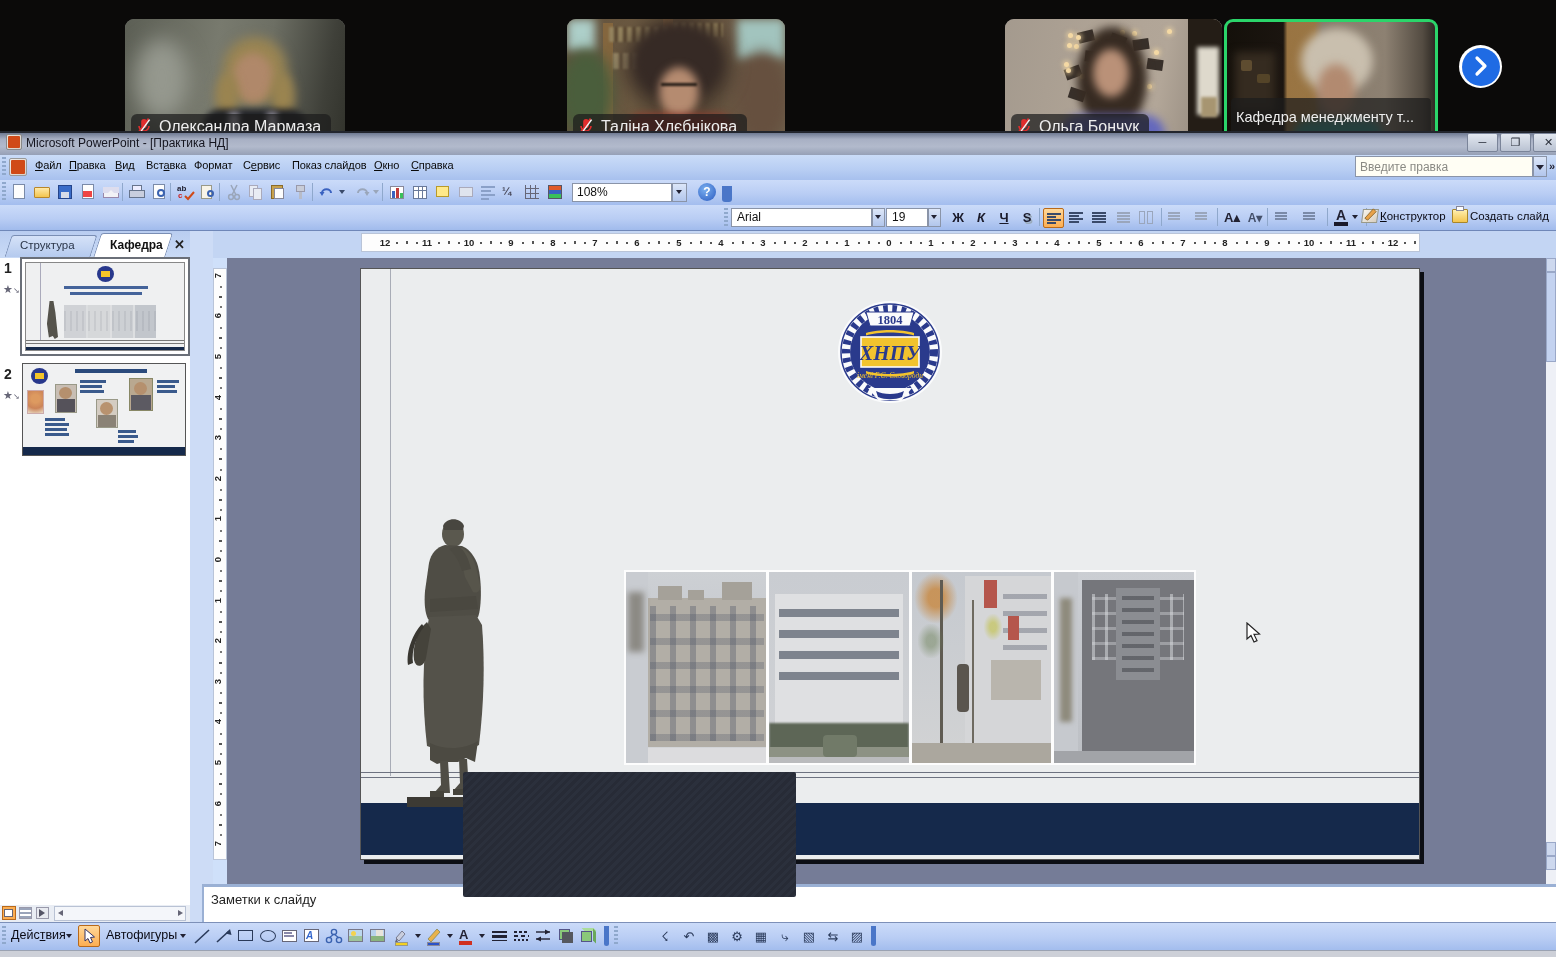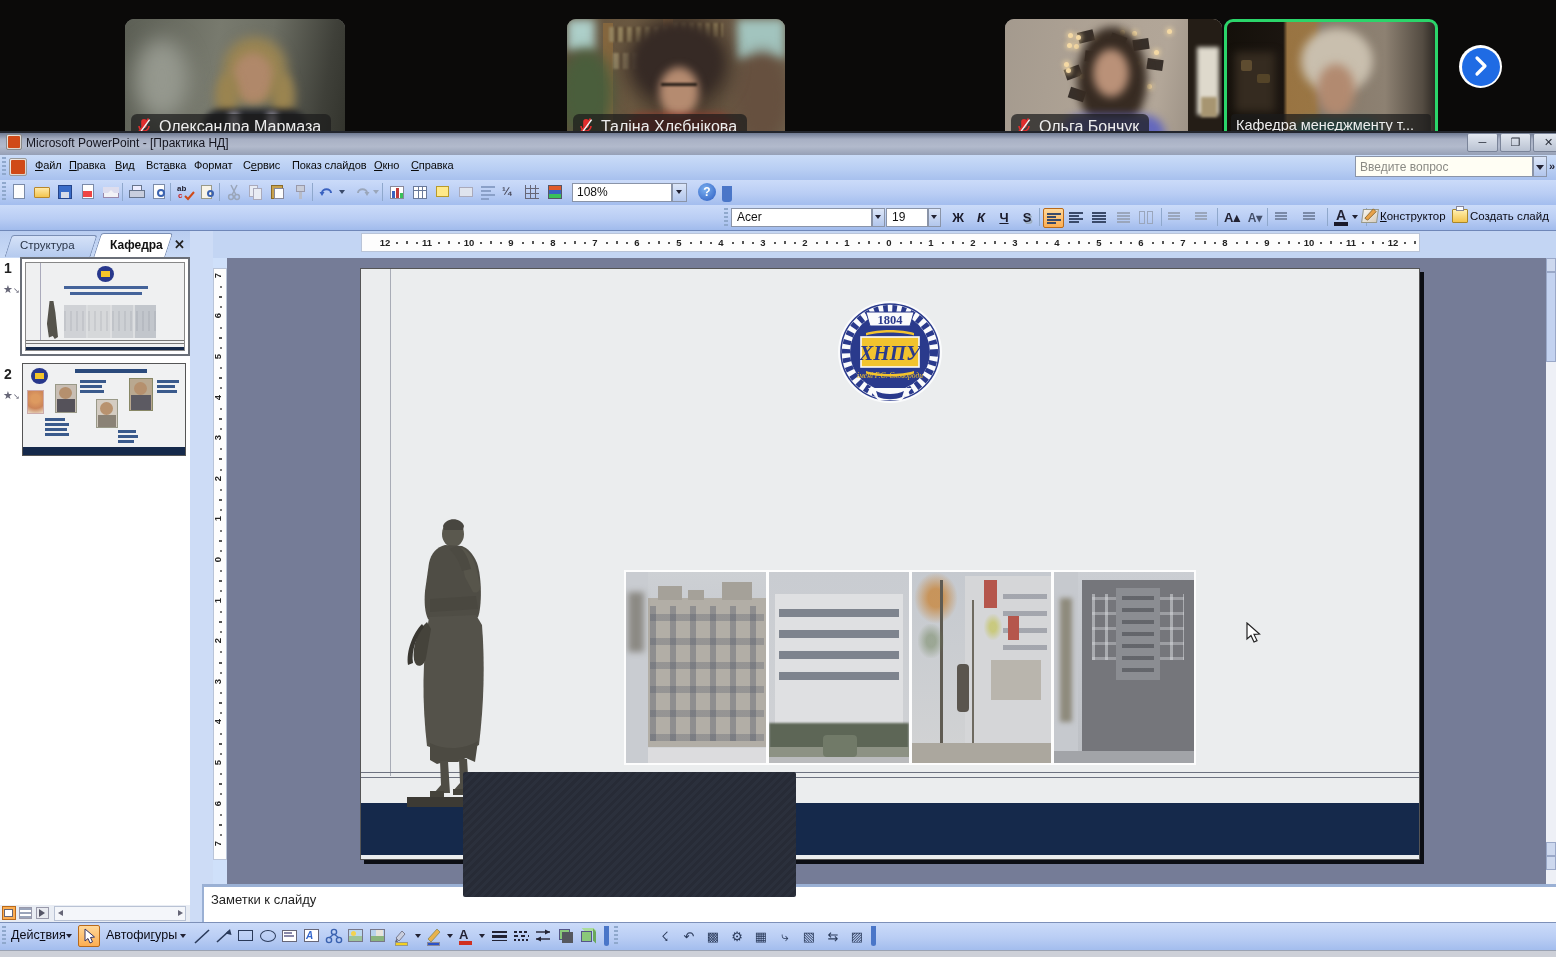--- a/index.html
+++ b/index.html
@@ -114,21 +114,21 @@
         </svg>Ольга Бончук</div>
     </div>
 <div class="vt" style="left:1224px;width:214px;border:3px solid #2bd56a;">
 <div class="abs" style="left:0;top:0;width:100%;height:100%;background:linear-gradient(90deg,#14100a 0%,#1b1510 27%,#997442 29%,#9a7644 42%,#87796a 46%,#8d8172 76%,#544c42 94%,#2e2a24 100%);"></div>
 <div class="abs" style="left:8px;top:30px;width:40px;height:60px;background:#352b20;filter:blur(4px);"></div>
 <div class="abs" style="left:14px;top:38px;width:11px;height:11px;background:#5e4c30;border-radius:2px;"></div>
 <div class="abs" style="left:30px;top:52px;width:13px;height:9px;background:#544428;border-radius:2px;"></div>
 <div class="blob" style="left:74px;top:6px;width:72px;height:66px;background:#c9bfae;filter:blur(5px);"></div>
 <div class="blob" style="left:90px;top:42px;width:38px;height:52px;background:#b28a70;filter:blur(5px);"></div>
 <div class="abs" style="left:66px;top:98px;width:90px;height:20px;border-radius:16px 16px 0 0;background:#3a9a92;filter:blur(4px);"></div>
-<div class="vlabel" style="left:4px;right:4px;bottom:4px;height:21px;font-size:14.5px;border-radius:4px;">Кафедра менеджменту т...</div>
+<div class="vlabel" style="left:4px;right:4px;bottom:4px;height:37px;font-size:14.5px;border-radius:4px;">Кафедра менеджменту т...</div>
     </div>
 <div class="abs" style="left:1459px;top:45px;width:43px;height:43px;border-radius:50%;background:#fff;"></div>
 <div class="abs" style="left:1461.5px;top:47.5px;width:38px;height:38px;border-radius:50%;background:#1f6be4;"></div>
 <svg class="abs" style="left:1461px;top:47px;" width="38" height="38" viewBox="0 0 38 38">
 <path d="M16 11 L24 19 L16 27" fill="none" stroke="#fff" stroke-width="3.2" stroke-linecap="round" stroke-linejoin="round"></path>
     </svg>
 
 <div class="abs" style="left:0;top:131px;width:1556px;height:24px;background:linear-gradient(180deg,#6f7a92 0%,#a8b0c4 28%,#b2bacc 62%,#96a0b6 100%);border-top:2px solid #23262e;"></div>
 <div class="abs" style="left:6px;top:134px;width:16px;height:16px;background:linear-gradient(135deg,#e8e4e0 0%,#d8d0c8 100%);border:1px solid #888;border-radius:2px;"></div>
 <div class="abs" style="left:8px;top:136px;width:12px;height:12px;background:#d04a18;border-radius:1px;"></div>
@@ -142,21 +142,21 @@
 <div class="abs" style="left:11px;top:160px;width:14px;height:14px;background:#d04a18;border-radius:1px;"></div>
 <div class="menu-it" style="left:35px;top:159px;"><span style="text-decoration:underline;">Ф</span>айл</div>
 <div class="menu-it" style="left:69px;top:159px;"><span style="text-decoration:underline;">П</span>равка</div>
 <div class="menu-it" style="left:115px;top:159px;"><span style="text-decoration:underline;">В</span>ид</div>
 <div class="menu-it" style="left:146px;top:159px;">Вст<span style="text-decoration:underline;">а</span>вка</div>
 <div class="menu-it" style="left:194px;top:159px;">Формат</div>
 <div class="menu-it" style="left:243px;top:159px;">С<span style="text-decoration:underline;">е</span>рвис</div>
 <div class="menu-it" style="left:292px;top:159px;">Показ слайдов</div>
 <div class="menu-it" style="left:374px;top:159px;"><span style="text-decoration:underline;">О</span>кно</div>
 <div class="menu-it" style="left:411px;top:159px;"><span style="text-decoration:underline;">С</span>правка</div>
-<div class="abs" style="left:1355px;top:156px;width:178px;height:21px;background:#fffef4;border:1px solid #8a94a8;font-size:12px;color:#8a8a84;padding:3px 4px 1px;">Введите вопрос</div>
+<div class="abs" style="left:1355px;top:156px;width:178px;height:21px;background:#fffef4;border:1px solid #8a94a8;font-size:12px;color:#8a8a84;padding:3px 4px 1px;">Введите правка</div>
 <div class="abs" style="left:1533px;top:156px;width:14px;height:21px;background:linear-gradient(180deg,#dce6f8,#b2c6ec);border:1px solid #8a94a8;"></div>
 <div class="abs" style="left:1536px;top:165px;width:0;height:0;border-left:4px solid transparent;border-right:4px solid transparent;border-top:5px solid #223;"></div>
 <div class="abs" style="left:1549px;top:160px;font-size:11px;font-weight:bold;color:#223;">»</div>
 <div class="abs" style="left:0;top:180px;width:1556px;height:25px;background:linear-gradient(180deg,#cbdbf9 0%,#b9cdf4 55%,#a3bdee 100%);"></div>
 <div class="abs" style="left:2px;top:182px;width:4px;height:20px;background:repeating-linear-gradient(180deg,#8fa8cc 0 2px,transparent 2px 4px);"></div>
 <div class="abs" style="left:10px;top:183px;width:19px;height:19px;">
       <div style="position:absolute;left:3px;top:1px;width:12px;height:15px;background:#fdfdfd;border:1px solid #7a8aa8;"></div>
     </div>
 <div class="abs" style="left:33px;top:183px;width:19px;height:19px;">
       <div style="position:absolute;left:1px;top:4px;width:16px;height:11px;background:linear-gradient(#ffe9a8,#f4c54e);border:1px solid #b8862a;border-radius:1px;"></div>
@@ -257,21 +257,21 @@
 <div class="sep" style="left:382px;top:183px;"></div>
 <div class="abs" style="left:339px;top:190px;width:0;height:0;border-left:3.5px solid transparent;border-right:3.5px solid transparent;border-top:4px solid #3a4a6a;"></div>
 <div class="abs" style="left:373px;top:190px;width:0;height:0;border-left:3.5px solid transparent;border-right:3.5px solid transparent;border-top:4px solid #9aa6ba;"></div>
 <div class="abs" style="left:572px;top:183px;width:100px;height:19px;background:#fff;border:1px solid #8a94a8;font-size:12px;color:#111;padding:1px 4px;">108%</div>
 <div class="abs" style="left:672px;top:183px;width:15px;height:19px;background:linear-gradient(180deg,#dce6f8,#b2c6ec);border:1px solid #8a94a8;"></div>
 <div class="abs" style="left:676px;top:190px;width:0;height:0;border-left:3.5px solid transparent;border-right:3.5px solid transparent;border-top:4px solid #223;"></div>
 <div class="abs" style="left:698px;top:183px;width:18px;height:18px;border-radius:50%;background:radial-gradient(circle at 40% 35%,#7ab0f0,#2a5ac0);color:#fff;font-size:12px;font-weight:bold;text-align:center;line-height:18px;">?</div>
 <div class="abs" style="left:722px;top:186px;width:10px;height:16px;background:#4a76c8;border-radius:0 0 3px 3px;"></div>
 <div class="abs" style="left:0;top:205px;width:1556px;height:26px;background:linear-gradient(180deg,#cbdbf9 0%,#b9cdf4 55%,#a1bbec 100%);border-bottom:1px solid #6f87b8;"></div>
 <div class="abs" style="left:724px;top:208px;width:4px;height:20px;background:repeating-linear-gradient(180deg,#8fa8cc 0 2px,transparent 2px 4px);"></div>
-<div class="abs" style="left:731px;top:208px;width:141px;height:19px;background:#fff;border:1px solid #8a94a8;font-size:12px;color:#111;padding:1px 5px;">Acer</div>
+<div class="abs" style="left:731px;top:208px;width:141px;height:19px;background:#fff;border:1px solid #8a94a8;font-size:12px;color:#111;padding:1px 5px;">Arial</div>
 <div class="abs" style="left:872px;top:208px;width:13px;height:19px;background:linear-gradient(180deg,#dce6f8,#b2c6ec);border:1px solid #8a94a8;"></div>
 <div class="abs" style="left:875px;top:215px;width:0;height:0;border-left:3.5px solid transparent;border-right:3.5px solid transparent;border-top:4px solid #223;"></div>
 <div class="abs" style="left:886px;top:208px;width:42px;height:19px;background:#fff;border:1px solid #8a94a8;font-size:12px;color:#111;padding:1px 5px;">19</div>
 <div class="abs" style="left:928px;top:208px;width:13px;height:19px;background:linear-gradient(180deg,#dce6f8,#b2c6ec);border:1px solid #8a94a8;"></div>
 <div class="abs" style="left:931px;top:215px;width:0;height:0;border-left:3.5px solid transparent;border-right:3.5px solid transparent;border-top:4px solid #223;"></div>
 <div class="abs" style="left:948px;top:208px;width:20px;height:19px;font-size:13px;color:#1a1a2a;text-align:center;line-height:19px;font-weight:bold;">Ж</div>
 <div class="abs" style="left:971px;top:208px;width:20px;height:19px;font-size:13px;color:#1a1a2a;text-align:center;line-height:19px;font-style:italic;font-weight:bold;">К</div>
 <div class="abs" style="left:994px;top:208px;width:20px;height:19px;font-size:13px;color:#1a1a2a;text-align:center;line-height:19px;font-weight:bold;text-decoration:underline;">Ч</div>
 <div class="abs" style="left:1017px;top:208px;width:20px;height:19px;font-size:13px;color:#1a1a2a;text-align:center;line-height:19px;font-weight:bold;text-shadow:1.5px 1.5px 0 #9ab;">S</div>
 <div class="sep" style="left:1039px;top:208px;"></div>

